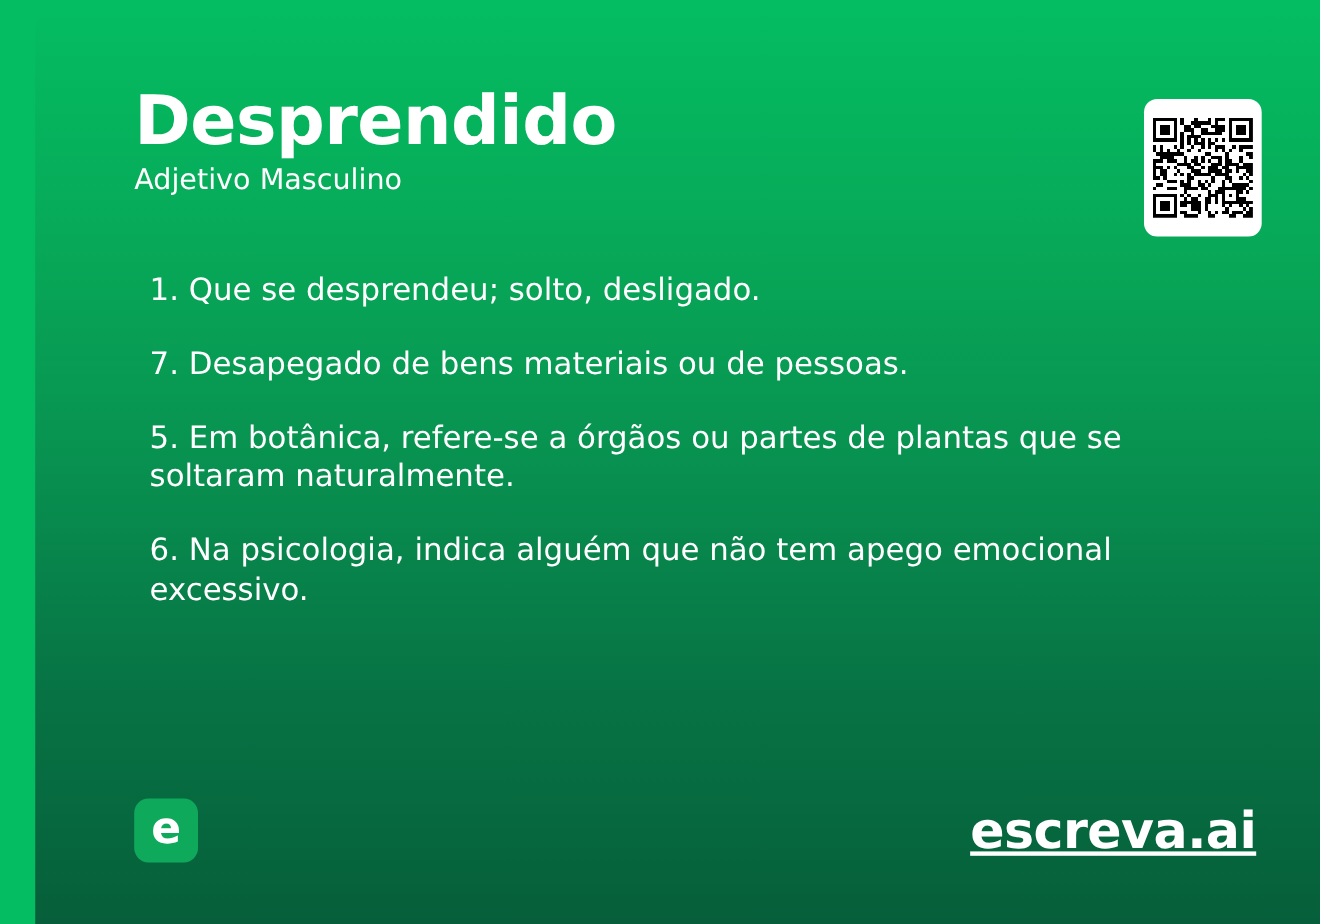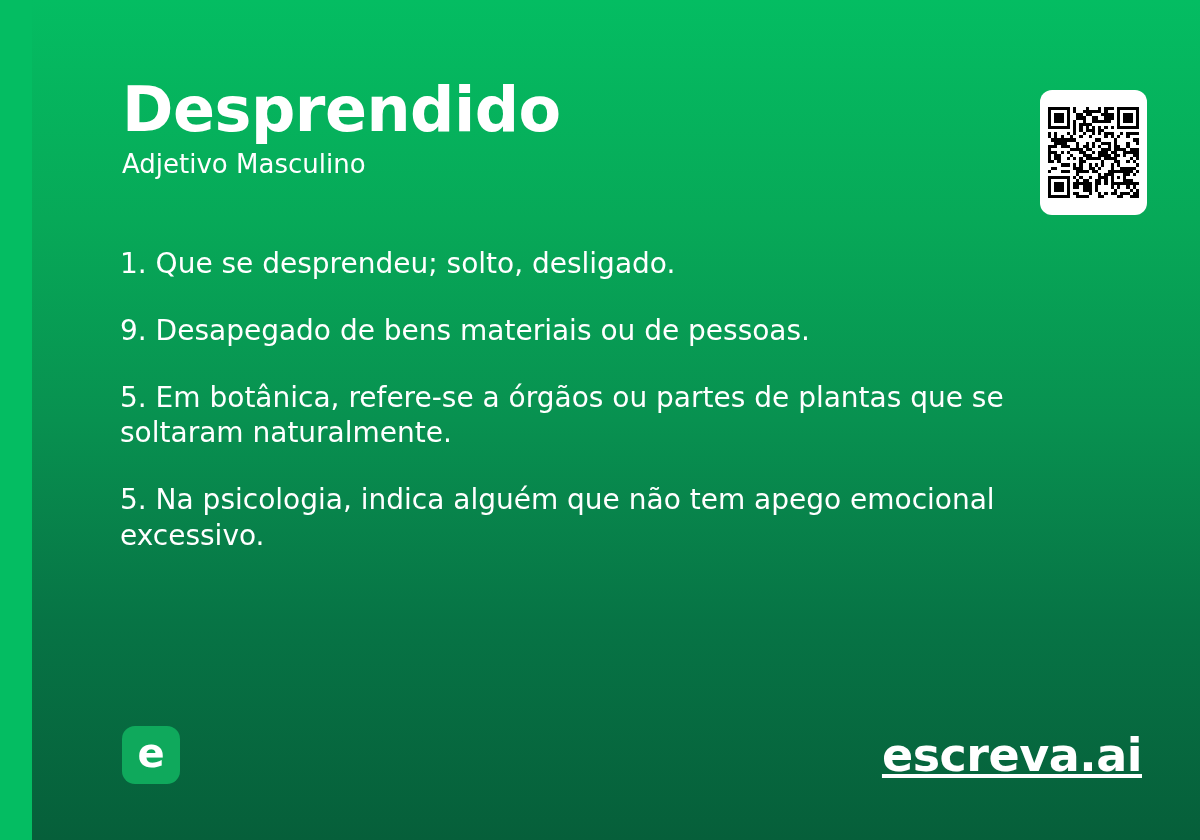--- a/index.html
+++ b/index.html
@@ -75,21 +75,21 @@
   #qr-code {
     display: block;
     width: 91px;
     height: 91px;
     shape-rendering: crispEdges;
   }
 
   
   #definitions {
     position: absolute;
-    left: 88px;
+    left: 104px;
     top: 246px;
     width: 1000px;
   }
 
   .definition {
     font-family: "DejaVu Sans", "Liberation Sans", sans-serif;
     font-weight: 400;
     font-size: 28px;
     line-height: 1.28;
     color: #ffffff;
@@ -158,23 +158,23 @@
     <svg id="qr-code" viewBox="0 0 29 29" xmlns="http://www.w3.org/2000/svg">
       <rect x="0" y="0" width="29" height="29" fill="#ffffff"></rect>
       <g id="qr-modules" fill="#000000">
           <path d="M0 0h1v1h-1zM1 0h1v1h-1zM2 0h1v1h-1zM3 0h1v1h-1zM4 0h1v1h-1zM5 0h1v1h-1zM6 0h1v1h-1zM8 0h1v1h-1zM12 0h1v1h-1zM16 0h1v1h-1zM18 0h1v1h-1zM19 0h1v1h-1zM20 0h1v1h-1zM22 0h1v1h-1zM23 0h1v1h-1zM24 0h1v1h-1zM25 0h1v1h-1zM26 0h1v1h-1zM27 0h1v1h-1zM28 0h1v1h-1zM0 1h1v1h-1zM6 1h1v1h-1zM8 1h1v1h-1zM11 1h1v1h-1zM12 1h1v1h-1zM13 1h1v1h-1zM14 1h1v1h-1zM15 1h1v1h-1zM16 1h1v1h-1zM18 1h1v1h-1zM22 1h1v1h-1zM28 1h1v1h-1zM0 2h1v1h-1zM2 2h1v1h-1zM3 2h1v1h-1zM4 2h1v1h-1zM6 2h1v1h-1zM9 2h1v1h-1zM10 2h1v1h-1zM12 2h1v1h-1zM13 2h1v1h-1zM17 2h1v1h-1zM18 2h1v1h-1zM19 2h1v1h-1zM20 2h1v1h-1zM22 2h1v1h-1zM24 2h1v1h-1zM25 2h1v1h-1zM26 2h1v1h-1zM28 2h1v1h-1zM0 3h1v1h-1zM2 3h1v1h-1zM3 3h1v1h-1zM4 3h1v1h-1zM6 3h1v1h-1zM9 3h1v1h-1zM10 3h1v1h-1zM11 3h1v1h-1zM14 3h1v1h-1zM15 3h1v1h-1zM18 3h1v1h-1zM19 3h1v1h-1zM20 3h1v1h-1zM22 3h1v1h-1zM24 3h1v1h-1zM25 3h1v1h-1zM26 3h1v1h-1zM28 3h1v1h-1zM0 4h1v1h-1zM2 4h1v1h-1zM3 4h1v1h-1zM4 4h1v1h-1zM6 4h1v1h-1zM8 4h1v1h-1zM11 4h1v1h-1zM14 4h1v1h-1zM15 4h1v1h-1zM16 4h1v1h-1zM17 4h1v1h-1zM18 4h1v1h-1zM19 4h1v1h-1zM22 4h1v1h-1zM24 4h1v1h-1zM25 4h1v1h-1zM26 4h1v1h-1zM28 4h1v1h-1zM0 5h1v1h-1zM6 5h1v1h-1zM8 5h1v1h-1zM10 5h1v1h-1zM11 5h1v1h-1zM12 5h1v1h-1zM13 5h1v1h-1zM22 5h1v1h-1zM28 5h1v1h-1zM0 6h1v1h-1zM1 6h1v1h-1zM2 6h1v1h-1zM3 6h1v1h-1zM4 6h1v1h-1zM5 6h1v1h-1zM6 6h1v1h-1zM8 6h1v1h-1zM10 6h1v1h-1zM12 6h1v1h-1zM14 6h1v1h-1zM16 6h1v1h-1zM18 6h1v1h-1zM20 6h1v1h-1zM22 6h1v1h-1zM23 6h1v1h-1zM24 6h1v1h-1zM25 6h1v1h-1zM26 6h1v1h-1zM27 6h1v1h-1zM28 6h1v1h-1zM8 7h1v1h-1zM10 7h1v1h-1zM12 7h1v1h-1zM13 7h1v1h-1zM14 7h1v1h-1zM16 7h1v1h-1zM17 7h1v1h-1zM0 8h1v1h-1zM2 8h1v1h-1zM6 8h1v1h-1zM8 8h1v1h-1zM11 8h1v1h-1zM14 8h1v1h-1zM16 8h1v1h-1zM18 8h1v1h-1zM19 8h1v1h-1zM20 8h1v1h-1zM23 8h1v1h-1zM25 8h1v1h-1zM26 8h1v1h-1zM27 8h1v1h-1zM28 8h1v1h-1zM0 9h1v1h-1zM2 9h1v1h-1zM4 9h1v1h-1zM7 9h1v1h-1zM10 9h1v1h-1zM13 9h1v1h-1zM18 9h1v1h-1zM20 9h1v1h-1zM22 9h1v1h-1zM25 9h1v1h-1zM1 10h1v1h-1zM2 10h1v1h-1zM3 10h1v1h-1zM4 10h1v1h-1zM5 10h1v1h-1zM6 10h1v1h-1zM7 10h1v1h-1zM8 10h1v1h-1zM15 10h1v1h-1zM16 10h1v1h-1zM21 10h1v1h-1zM27 10h1v1h-1zM28 10h1v1h-1zM2 11h1v1h-1zM3 11h1v1h-1zM4 11h1v1h-1zM5 11h1v1h-1zM9 11h1v1h-1zM12 11h1v1h-1zM14 11h1v1h-1zM17 11h1v1h-1zM18 11h1v1h-1zM19 11h1v1h-1zM21 11h1v1h-1zM25 11h1v1h-1zM28 11h1v1h-1zM0 12h1v1h-1zM1 12h1v1h-1zM2 12h1v1h-1zM4 12h1v1h-1zM5 12h1v1h-1zM6 12h1v1h-1zM9 12h1v1h-1zM11 12h1v1h-1zM12 12h1v1h-1zM14 12h1v1h-1zM16 12h1v1h-1zM19 12h1v1h-1zM21 12h1v1h-1zM22 12h1v1h-1zM25 12h1v1h-1zM0 13h1v1h-1zM7 13h1v1h-1zM8 13h1v1h-1zM9 13h1v1h-1zM10 13h1v1h-1zM12 13h1v1h-1zM13 13h1v1h-1zM17 13h1v1h-1zM18 13h1v1h-1zM19 13h1v1h-1zM21 13h1v1h-1zM22 13h1v1h-1zM23 13h1v1h-1zM24 13h1v1h-1zM26 13h1v1h-1zM27 13h1v1h-1zM28 13h1v1h-1zM0 14h1v1h-1zM1 14h1v1h-1zM2 14h1v1h-1zM4 14h1v1h-1zM6 14h1v1h-1zM10 14h1v1h-1zM11 14h1v1h-1zM14 14h1v1h-1zM16 14h1v1h-1zM17 14h1v1h-1zM18 14h1v1h-1zM20 14h1v1h-1zM21 14h1v1h-1zM24 14h1v1h-1zM25 14h1v1h-1zM26 14h1v1h-1zM27 14h1v1h-1zM28 14h1v1h-1zM0 15h1v1h-1zM2 15h1v1h-1zM3 15h1v1h-1zM7 15h1v1h-1zM11 15h1v1h-1zM12 15h1v1h-1zM13 15h1v1h-1zM16 15h1v1h-1zM17 15h1v1h-1zM18 15h1v1h-1zM19 15h1v1h-1zM21 15h1v1h-1zM22 15h1v1h-1zM24 15h1v1h-1zM27 15h1v1h-1zM28 15h1v1h-1zM0 16h1v1h-1zM2 16h1v1h-1zM3 16h1v1h-1zM6 16h1v1h-1zM8 16h1v1h-1zM10 16h1v1h-1zM12 16h1v1h-1zM13 16h1v1h-1zM14 16h1v1h-1zM15 16h1v1h-1zM16 16h1v1h-1zM18 16h1v1h-1zM19 16h1v1h-1zM20 16h1v1h-1zM21 16h1v1h-1zM26 16h1v1h-1zM28 16h1v1h-1zM0 17h1v1h-1zM1 17h1v1h-1zM3 17h1v1h-1zM10 17h1v1h-1zM11 17h1v1h-1zM17 17h1v1h-1zM21 17h1v1h-1zM22 17h1v1h-1zM25 17h1v1h-1zM27 17h1v1h-1zM4 18h1v1h-1zM5 18h1v1h-1zM6 18h1v1h-1zM8 18h1v1h-1zM10 18h1v1h-1zM13 18h1v1h-1zM15 18h1v1h-1zM17 18h1v1h-1zM20 18h1v1h-1zM22 18h1v1h-1zM28 18h1v1h-1zM1 19h1v1h-1zM2 19h1v1h-1zM8 19h1v1h-1zM9 19h1v1h-1zM10 19h1v1h-1zM13 19h1v1h-1zM14 19h1v1h-1zM16 19h1v1h-1zM20 19h1v1h-1zM23 19h1v1h-1zM24 19h1v1h-1zM25 19h1v1h-1zM26 19h1v1h-1zM27 19h1v1h-1zM0 20h1v1h-1zM4 20h1v1h-1zM5 20h1v1h-1zM6 20h1v1h-1zM9 20h1v1h-1zM10 20h1v1h-1zM11 20h1v1h-1zM12 20h1v1h-1zM14 20h1v1h-1zM15 20h1v1h-1zM19 20h1v1h-1zM20 20h1v1h-1zM21 20h1v1h-1zM22 20h1v1h-1zM23 20h1v1h-1zM24 20h1v1h-1zM25 20h1v1h-1zM26 20h1v1h-1zM28 20h1v1h-1zM9 21h1v1h-1zM16 21h1v1h-1zM18 21h1v1h-1zM19 21h1v1h-1zM20 21h1v1h-1zM24 21h1v1h-1zM25 21h1v1h-1zM27 21h1v1h-1zM0 22h1v1h-1zM1 22h1v1h-1zM2 22h1v1h-1zM3 22h1v1h-1zM4 22h1v1h-1zM5 22h1v1h-1zM6 22h1v1h-1zM8 22h1v1h-1zM10 22h1v1h-1zM13 22h1v1h-1zM16 22h1v1h-1zM17 22h1v1h-1zM18 22h1v1h-1zM20 22h1v1h-1zM22 22h1v1h-1zM24 22h1v1h-1zM0 23h1v1h-1zM6 23h1v1h-1zM9 23h1v1h-1zM11 23h1v1h-1zM12 23h1v1h-1zM15 23h1v1h-1zM16 23h1v1h-1zM18 23h1v1h-1zM20 23h1v1h-1zM24 23h1v1h-1zM25 23h1v1h-1zM26 23h1v1h-1zM0 24h1v1h-1zM2 24h1v1h-1zM3 24h1v1h-1zM4 24h1v1h-1zM6 24h1v1h-1zM8 24h1v1h-1zM9 24h1v1h-1zM10 24h1v1h-1zM11 24h1v1h-1zM12 24h1v1h-1zM13 24h1v1h-1zM15 24h1v1h-1zM16 24h1v1h-1zM18 24h1v1h-1zM20 24h1v1h-1zM21 24h1v1h-1zM22 24h1v1h-1zM23 24h1v1h-1zM24 24h1v1h-1zM25 24h1v1h-1zM26 24h1v1h-1zM27 24h1v1h-1zM28 24h1v1h-1zM0 25h1v1h-1zM2 25h1v1h-1zM3 25h1v1h-1zM4 25h1v1h-1zM6 25h1v1h-1zM8 25h1v1h-1zM9 25h1v1h-1zM11 25h1v1h-1zM12 25h1v1h-1zM13 25h1v1h-1zM15 25h1v1h-1zM20 25h1v1h-1zM22 25h1v1h-1zM25 25h1v1h-1zM27 25h1v1h-1zM0 26h1v1h-1zM2 26h1v1h-1zM3 26h1v1h-1zM4 26h1v1h-1zM6 26h1v1h-1zM11 26h1v1h-1zM12 26h1v1h-1zM13 26h1v1h-1zM15 26h1v1h-1zM21 26h1v1h-1zM26 26h1v1h-1zM28 26h1v1h-1zM0 27h1v1h-1zM6 27h1v1h-1zM8 27h1v1h-1zM9 27h1v1h-1zM13 27h1v1h-1zM16 27h1v1h-1zM18 27h1v1h-1zM20 27h1v1h-1zM21 27h1v1h-1zM23 27h1v1h-1zM24 27h1v1h-1zM25 27h1v1h-1zM27 27h1v1h-1zM28 27h1v1h-1zM0 28h1v1h-1zM1 28h1v1h-1zM2 28h1v1h-1zM3 28h1v1h-1zM4 28h1v1h-1zM5 28h1v1h-1zM6 28h1v1h-1zM9 28h1v1h-1zM10 28h1v1h-1zM11 28h1v1h-1zM12 28h1v1h-1zM16 28h1v1h-1zM17 28h1v1h-1zM22 28h1v1h-1zM23 28h1v1h-1zM26 28h1v1h-1zM27 28h1v1h-1zM28 28h1v1h-1z" fill="#000000"></path>
         </g>
     </svg>
   </div>
 
   <div id="definitions">
     <p class="definition">1. Que se desprendeu; solto, desligado.</p>
-    <p class="definition">9. Desapegado de bens materiais ou de pessoas.</p>
+    <p class="definition">7. Desapegado de bens materiais ou de pessoas.</p>
     <p class="definition">5. Em botânica, refere-se a órgãos ou partes de plantas que se soltaram naturalmente.</p>
-    <p class="definition">5. Na psicologia, indica alguém que não tem apego emocional excessivo.</p>
+    <p class="definition">6. Na psicologia, indica alguém que não tem apego emocional excessivo.</p>
   </div>
 
   <div id="footer">
     <div id="brand-logo">
       <span id="brand-logo-letter">e</span>
     </div>
     <div id="brand-wordmark">escreva.ai</div>
   </div>
 
 </div>

